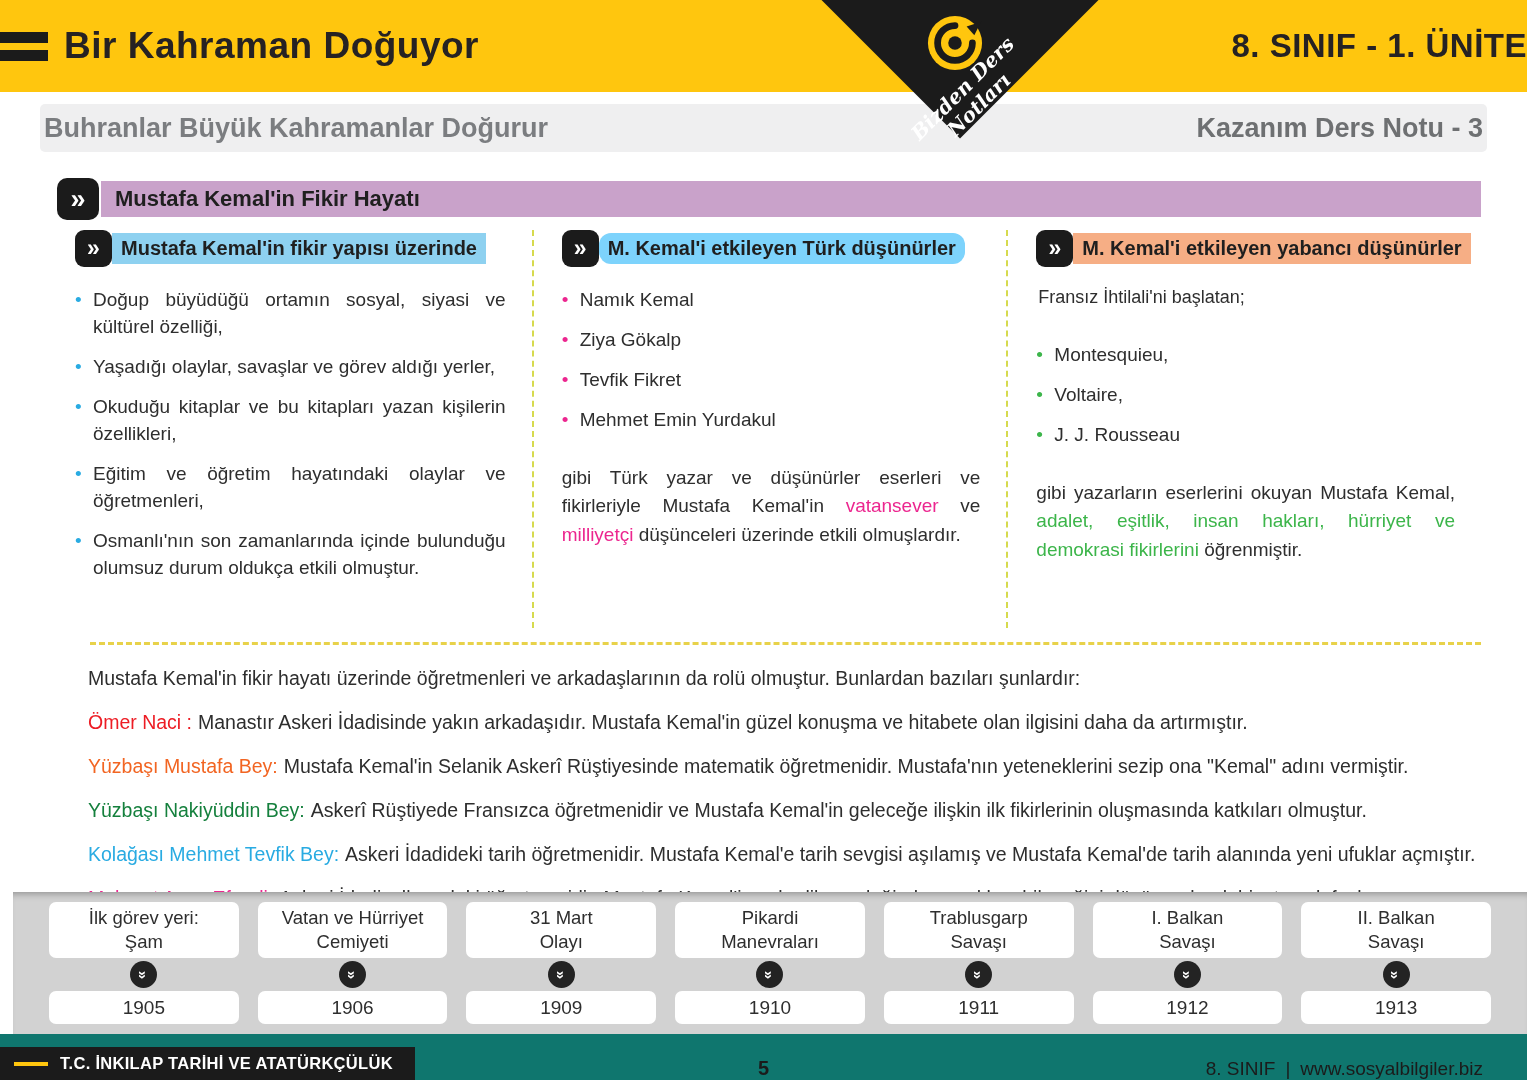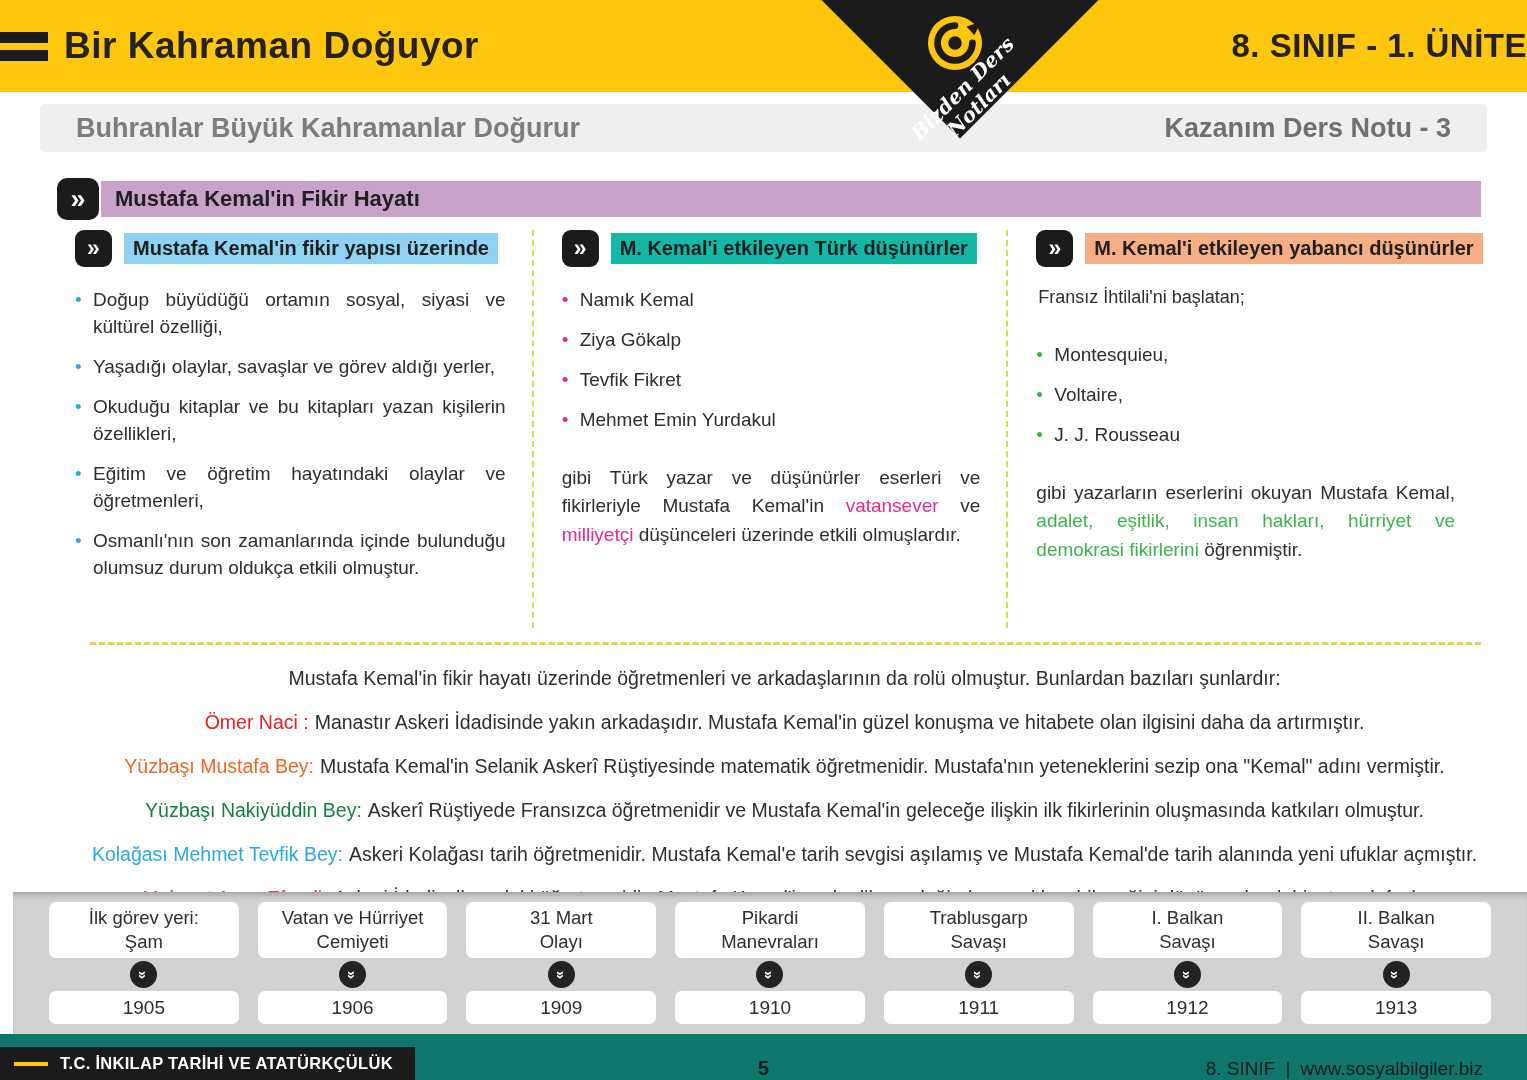--- a/index.html
+++ b/index.html
@@ -7,21 +7,21 @@
   .page { position:relative; width:1527px; height:1080px; margin:0 auto; background:#fff; overflow:hidden; color:#2e2e2e; }
 
   
   .hdr { height:92px; background:#FFC60E; display:flex; align-items:center; }
   .hdr-bars { display:flex; flex-direction:column; gap:7px; margin-right:16px; }
   .hdr-bars .bar { width:48px; height:11px; background:#1b1b1b; }
   .hdr-title { font-size:37px; font-weight:800; color:#262223; letter-spacing:.5px; }
   .hdr-unit { margin-left:auto; font-size:33px; font-weight:800; color:#262223; letter-spacing:.5px; }
 
   
-  .subhdr { margin:12px 40px 0 40px; height:48px; background:#EFEFF0; border-radius:5px; display:flex; align-items:center; justify-content:space-between; padding:0 36px; }
+  .subhdr { margin:12px 40px 0 40px; height:48px; background:#EFEFF0; border-radius:5px; display:flex; align-items:center; justify-content:space-between; padding:0 4px; }
   .subhdr .left { font-size:27px; font-weight:bold; color:#7b7d80; }
   .subhdr .right { font-size:27px; font-weight:bold; color:#6e7072; }
 
   
   .ribbon { position:absolute; left:855px; top:-115px; width:210px; height:210px; background:#1b1b1b; transform:rotate(45deg); z-index:20; }
   .ribbon-logo { position:absolute; left:926px; top:14px; width:58px; height:58px; z-index:21; }
   .ribbon-text { position:absolute; left:896px; top:74px; width:150px; transform:rotate(-45deg); z-index:21;
                  color:#fff; font-family:"DejaVu Serif", serif; font-style:italic; font-weight:bold;
                  font-size:20px; text-align:center; line-height:1.15; }
   .ribbon-text span { display:block; }
@@ -30,42 +30,42 @@
   .banner { margin:26px 46px 0 57px; display:flex; align-items:center; }
   .chev-box { width:42px; height:42px; background:#1b1b1b; border-radius:10px; color:#fff; display:flex; align-items:center; justify-content:center; font-size:27px; font-weight:bold; flex:none; }
   .banner-bar { flex:1; height:36px; background:#C9A2CA; margin-left:2px; display:flex; align-items:center; padding-left:14px; font-size:22px; font-weight:bold; color:#1f1f1f; }
 
   
   .columns { margin:10px 46px 0 57px; display:flex; height:398px; }
   .col { width:33.333%; padding:0 26px 0 18px; }
   .col + .col { border-left:2px dashed #d6da4e; padding-left:28px; }
   .col-head { display:flex; align-items:center; margin-bottom:20px; }
   .col-head .chev-box { width:37px; height:37px; border-radius:9px; font-size:23px; }
-  .col-head-label { margin-left:12px; padding:4px 9px; font-size:20px; font-weight:bold; color:#1f1f1f; white-space:nowrap; }
+  .col-head-label { margin-left:0; padding:4px 9px; font-size:20px; font-weight:bold; color:#1f1f1f; white-space:nowrap; }
   .hl-blue { background:#8ED1F0; }
-  .hl-pink { background:#14b8a6; }
+  .hl-pink { background:#7dd3fc;border-radius:12px; }
   .hl-orange { background:#F6AE85; }
 
   ul.blist { list-style:none; }
   ul.blist li { display:flex; font-size:19px; line-height:1.42; margin-bottom:13px; }
   ul.blist .blt { width:18px; flex:none; font-size:19px; }
   ul.blist .txt { text-align:justify; }
   .gap-wide li { margin-bottom:31px; }
   .gap-mid li { margin-bottom:27px; }
   .c-cyan { color:#29ABE2; }
   .c-pink { color:#EC268F; }
   .c-green { color:#3CB54A; }
   .col-intro { font-size:18px; margin-bottom:34px; padding-left:2px; }
   .col-para { font-size:19px; line-height:1.5; text-align:justify; margin-top:30px; }
 
   
   .hsep { margin:14px 46px 0 90px; border-top:3px dashed #e8d24a; }
 
   
-  .teachers { margin:20px 46px 0 88px;text-align:center; }
+  .teachers { margin:20px 46px 0 88px; }
   .teachers p { font-size:19.5px; line-height:1.38; margin-bottom:17px; }
   .t-name { margin-right:6px; }
 
   
   .timeline { position:absolute; left:13px; right:0; bottom:46px; height:142px; background:#D2D2D2;
               box-shadow:inset 0 7px 7px -5px rgba(0,0,0,.3); display:grid; grid-template-columns:repeat(7,1fr);
               gap:19px; padding:10px 36px 12px; }
   .tl-cell { display:flex; flex-direction:column; align-items:center; }
   .tl-label { width:100%; min-height:56px; background:#fff; border-radius:7px; display:flex; align-items:center; justify-content:center;
               text-align:center; font-size:18.5px; line-height:1.28; white-space:pre-line; padding:4px 6px; }
@@ -202,21 +202,21 @@
     </div>
   </div>
 
   <div class="hsep"></div>
 
   <div class="teachers">
     <p>Mustafa Kemal'in fikir hayatı üzerinde öğretmenleri ve arkadaşlarının da rolü olmuştur. Bunlardan bazıları şunlardır:</p>
     <p><span class="t-name" style="color: rgb(237, 28, 36);">Ömer Naci :</span><span>Manastır Askeri İdadisinde yakın arkadaşıdır. Mustafa Kemal'in güzel konuşma ve hitabete olan ilgisini daha da artırmıştır.</span></p>
     <p><span class="t-name" style="color: rgb(242, 101, 34);">Yüzbaşı Mustafa Bey:</span><span>Mustafa Kemal'in Selanik Askerî Rüştiyesinde matematik öğretmenidir. Mustafa'nın yeteneklerini sezip ona "Kemal" adını vermiştir.</span></p>
     <p><span class="t-name" style="color: #15803d;">Yüzbaşı Nakiyüddin Bey:</span><span>Askerî Rüştiyede Fransızca öğretmenidir ve Mustafa Kemal'in geleceğe ilişkin ilk fikirlerinin oluşmasında katkıları olmuştur.</span></p>
-    <p><span class="t-name" style="color: rgb(41, 171, 226);">Kolağası Mehmet Tevfik Bey:</span><span>Askeri Kolağası tarih öğretmenidir. Mustafa Kemal'e tarih sevgisi aşılamış ve Mustafa Kemal'de tarih alanında yeni ufuklar açmıştır.</span></p>
+    <p><span class="t-name" style="color: rgb(41, 171, 226);">Kolağası Mehmet Tevfik Bey:</span><span>Askeri İdadideki tarih öğretmenidir. Mustafa Kemal'e tarih sevgisi aşılamış ve Mustafa Kemal'de tarih alanında yeni ufuklar açmıştır.</span></p>
     <p><span class="t-name" style="color: rgb(236, 38, 143);">Mehmet Asım Efendi:</span><span>Askeri İdadi yıllarındaki öğretmenidir. Mustafa Kemal'in askerlik mesleğinden uzaklaşabileceğini düşünerek edebiyata çok fazla yönelmemesini söylemiştir.</span></p>
   </div>
 
   <div class="timeline">
     <div class="tl-cell">
       <div class="tl-label">İlk görev yeri:
 Şam</div>
       <div class="tl-circle">
           <span class="rot">»</span>
         </div>

